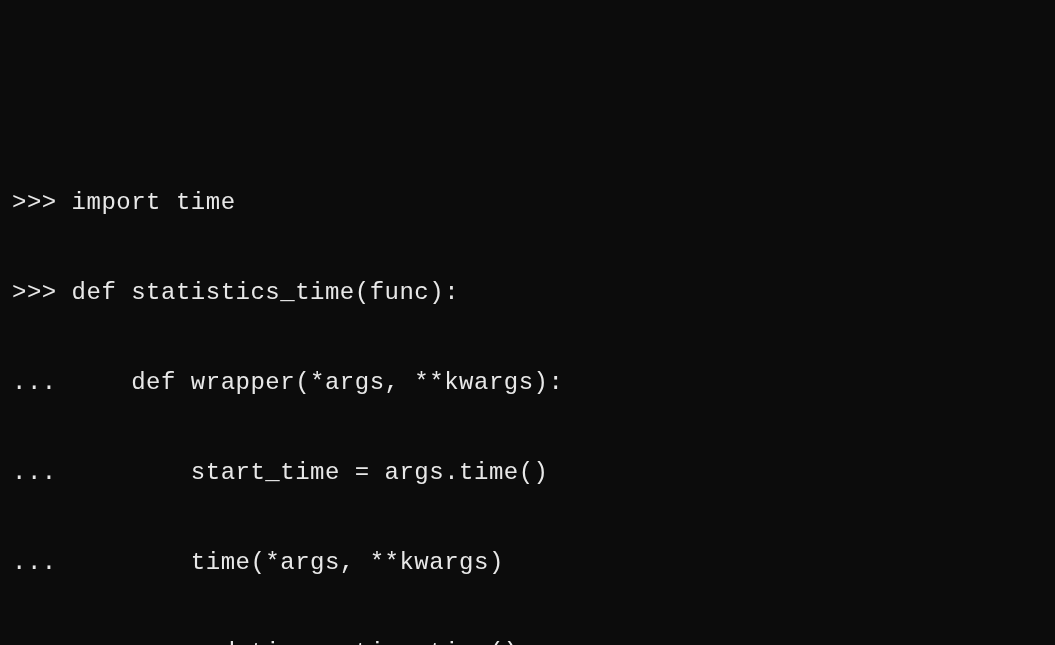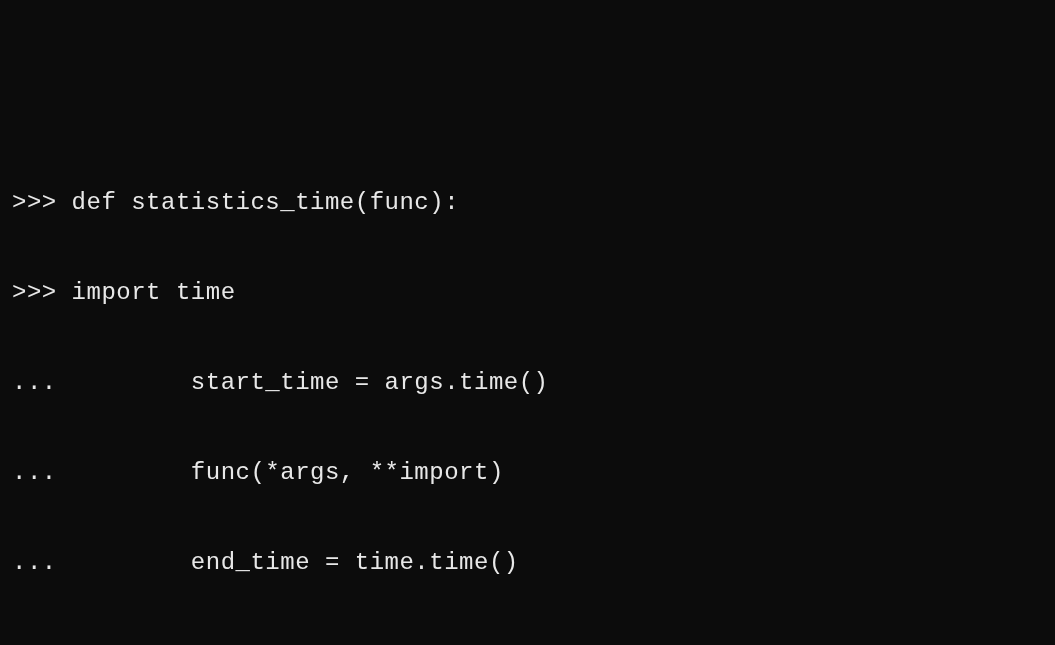--- a/index.html
+++ b/index.html
@@ -20,24 +20,25 @@
     .line {
       display: block;
     }
   </style>
 </head>
 <body>
 
 
 
 <div class="terminal">
+  <span class="line">&gt;&gt;&gt; import time</span>
   <span class="line">&gt;&gt;&gt; def statistics_time(func):</span>
-  <span class="line">&gt;&gt;&gt; import time</span>
+  <span class="line">...     def wrapper(*args, **kwargs):</span>
   <span class="line">...         start_time = args.time()</span>
-  <span class="line">...         func(*args, **import)</span>
+  <span class="line">...         time(*args, **kwargs)</span>
   <span class="line">...         end_time = time.time()</span>
   
   
   
   
   
   
   
   
   

